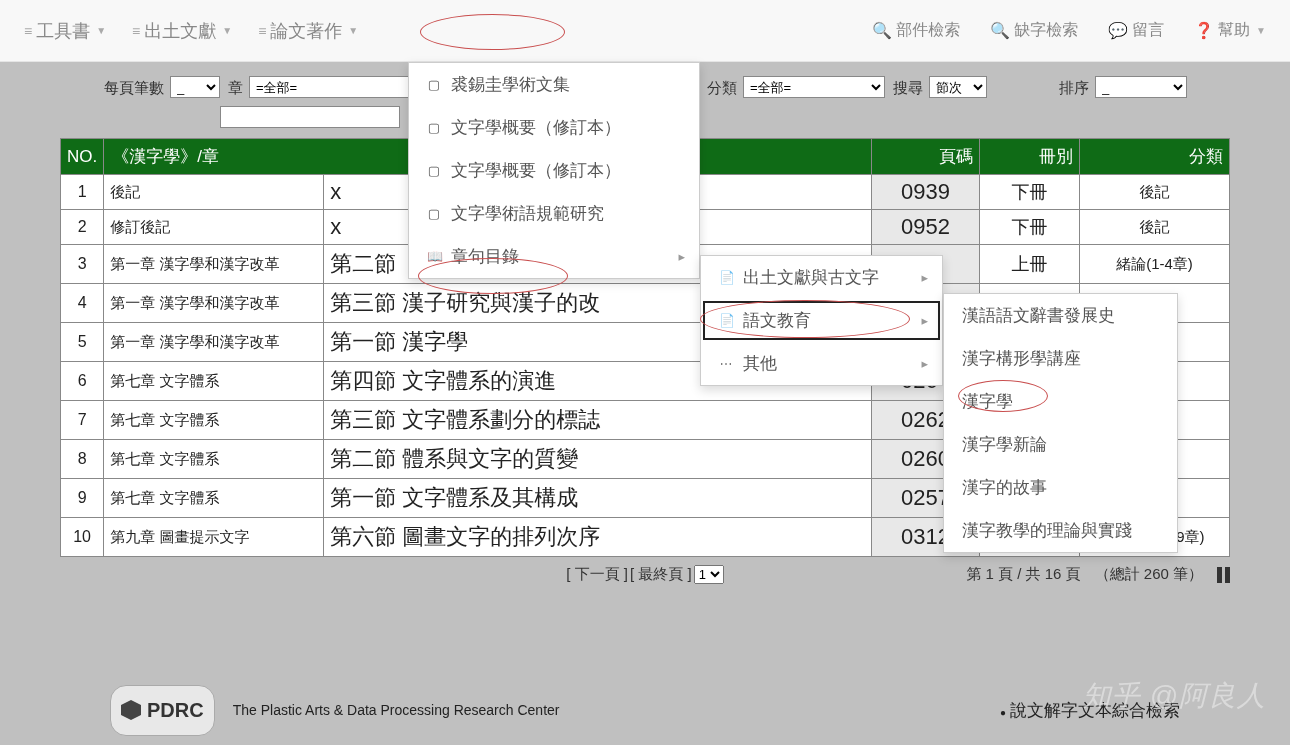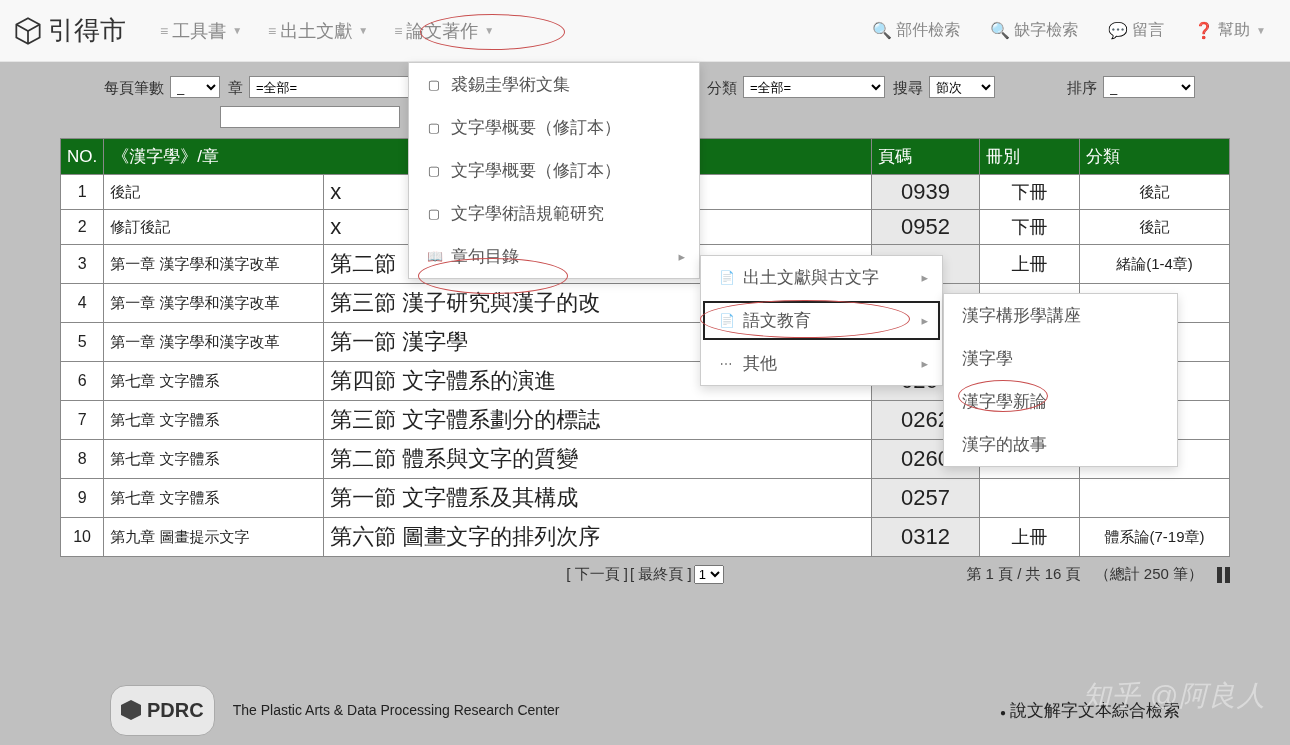--- a/index.html
+++ b/index.html
@@ -21,28 +21,28 @@
 
   
   .filter-row { display: flex; align-items: flex-end; gap: 4px; padding: 14px 60px 0 100px; font-size: 15px; color: #333; flex-wrap: wrap; }
   .filter-row select, .filter-row input { font-size: 13px; border: 1px solid #888; background: #fff; height: 22px; }
   .filter-row select { padding: 0 2px; }
   .lbl { margin-left: 4px; margin-right: 2px; }
   .long-sel { width: 186px; }
   .short-sel { width: 50px; }
   .cat-sel { width: 142px; }
   .sort-sel { width: 92px; }
-  .rad-sel { width: 66px; }
+  .rad-sel { width: 58px; }
   .filter-row .second-line { width: 100%; display: flex; padding-left: 120px; margin-top: 4px; }
   .second-line input { width: 180px; }
 
   
   .table-wrap { margin: 10px 60px 0 60px; }
   table { width: 100%; border-collapse: collapse; background: #fff; }
-  thead th { background: #0f6b16; color: #fff; font-weight: 400; font-size: 17px; padding: 6px 6px; border: 1px solid #888; text-align: left; }
+  thead th { background: #0f6b16; color: #fff; font-weight: 400; font-size: 17px; padding: 6px 6px; border: 1px solid #888; text-align: right; }
   thead th.chap-col { text-align: left; padding-left: 8px; }
   tbody td { border: 1px solid #888; padding: 4px 6px; font-size: 15px; color: #222; vertical-align: middle; }
   td.no { text-align: center; width: 36px; font-size: 16px; }
   td.chap { width: 220px; font-size: 15px; }
   td.sect { font-size: 22px; }
   td.page { width: 108px; text-align: center; background: #e8e8e8; font-size: 22px; font-family: Arial; }
   td.vol { width: 100px; text-align: center; font-size: 18px; }
   td.cat { width: 150px; text-align: center; font-size: 15px; }
 
   
@@ -73,30 +73,20 @@
   .footer-text { font-size: 14px; color: #222; line-height: 1.3; }
   .footer-right { margin-left: auto; font-size: 17px; color: #222; }
   .footer-right::before { content: "●"; font-size: 10px; margin-right: 4px; }
 
   .watermark { position: absolute; right: 24px; bottom: 30px; font-size: 28px; color: rgba(230,230,230,0.7); font-style: italic; font-weight: 300; letter-spacing: 1px; pointer-events: none; }
 </style>
 </head>
 <body>
 
 <div class="navbar">
-  <div class="brand">
-    <span class="brand-logo">
-      <svg viewBox="0 0 24 24">
-          <polygon points="12,1 22,6.5 22,17.5 12,23 2,17.5 2,6.5" fill="none" stroke="#333" stroke-width="1.5"></polygon>
-          <polyline points="2,6.5 12,12 22,6.5" fill="none" stroke="#333" stroke-width="1.5"></polyline>
-          <line x1="12" y1="12" x2="12" y2="23" stroke="#333" stroke-width="1.5"></line>
-        </svg>
-    </span>
-    <span>引得市</span>
-  </div>
   <div class="nav-left">
     <div class="nav-item">
         <span class="hamb">≡</span>
         <span>工具書</span>
         <span class="caret">▼</span>
       </div>
     <div class="nav-item">
         <span class="hamb">≡</span>
         <span>出土文獻</span>
         <span class="caret">▼</span>
@@ -244,21 +234,21 @@
 </div>
 
 <div class="pager-row">
   <div class="links">
     <a>[ 下一頁 ]</a>
     <a>[ 最終頁 ]</a>
   </div>
   <select><option>1</option></select>
   <div class="pager-right">
     <span>第 1 頁 / 共 16 頁</span>
-    <span>（總計 250 筆）</span>
+    <span>（總計 260 筆）</span>
     <span class="pause-icon">
         <span></span>
         <span></span>
       </span>
   </div>
 </div>
 
 <div class="dropdown dd-main" id="dd-main">
     <div class="dd-item">
       <span class="ico">▢</span>
@@ -294,30 +284,36 @@
     </div>
     <div class="dd-item has-sub">
       <span class="ico">⋯</span>
       <span>其他</span>
     </div>
   </div>
 <div class="ellipse ell-lang"></div>
 
 <div class="dropdown dd-sub2" id="dd-sub2">
     <div class="dd-item">
+      <span>漢語語文辭書發展史</span>
+    </div>
+    <div class="dd-item">
       <span>漢字構形學講座</span>
     </div>
     <div class="dd-item">
       <span>漢字學</span>
     </div>
     <div class="dd-item">
       <span>漢字學新論</span>
     </div>
     <div class="dd-item">
       <span>漢字的故事</span>
+    </div>
+    <div class="dd-item">
+      <span>漢字教學的理論與實踐</span>
     </div>
   </div>
 <div class="ellipse ell-hanzi"></div>
 
 <div class="footer">
   <div class="pdrc-badge">
     <span class="cube"></span>
     <span>PDRC</span>
   </div>
   <div class="footer-text">

